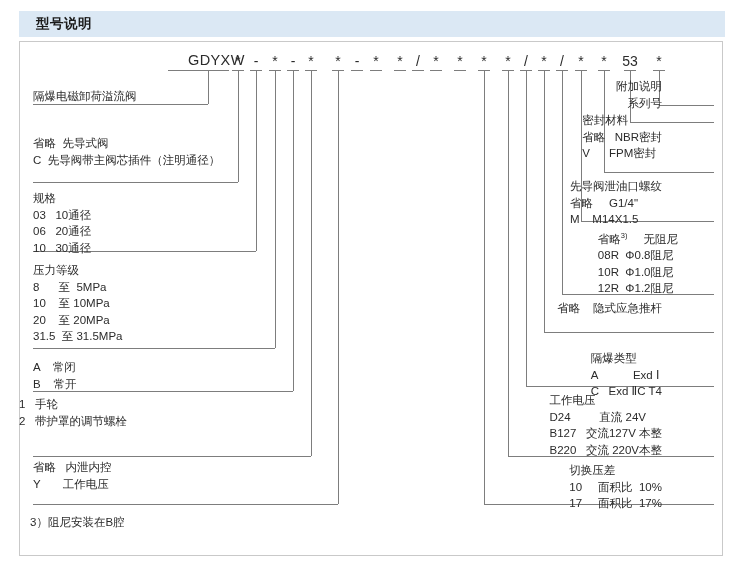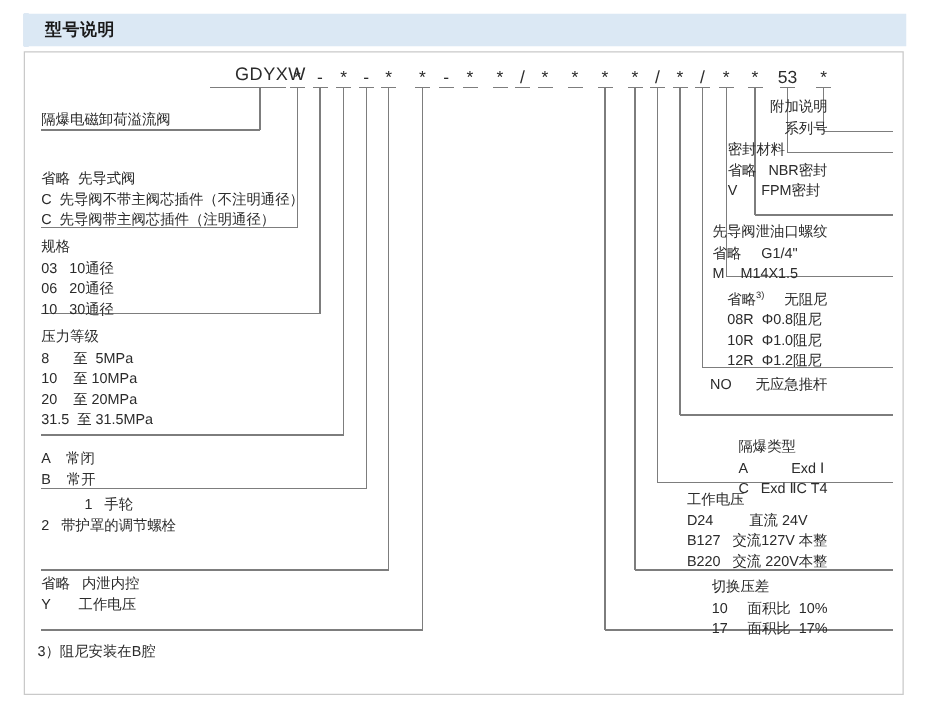--- a/index.html
+++ b/index.html
@@ -136,41 +136,40 @@
     <span class="code-name">GDYXW</span>
     <span id="code-tokens"><span class="code-token" style="left: 228px; width: 20px;">*</span><span class="code-token" style="left: 246px; width: 20px;">-</span><span class="code-token" style="left: 265px; width: 20px;">*</span><span class="code-token" style="left: 283px; width: 20px;">-</span><span class="code-token" style="left: 301px; width: 20px;">*</span><span class="code-token" style="left: 328px; width: 20px;">*</span><span class="code-token" style="left: 347px; width: 20px;">-</span><span class="code-token" style="left: 366px; width: 20px;">*</span><span class="code-token" style="left: 390px; width: 20px;">*</span><span class="code-token" style="left: 408px; width: 20px;">/</span><span class="code-token" style="left: 426px; width: 20px;">*</span><span class="code-token" style="left: 450px; width: 20px;">*</span><span class="code-token" style="left: 474px; width: 20px;">*</span><span class="code-token" style="left: 498px; width: 20px;">*</span><span class="code-token" style="left: 516px; width: 20px;">/</span><span class="code-token" style="left: 534px; width: 20px;">*</span><span class="code-token" style="left: 552px; width: 20px;">/</span><span class="code-token" style="left: 571px; width: 20px;">*</span><span class="code-token" style="left: 594px; width: 20px;">*</span><span class="code-token" style="left: 620px; width: 20px; font-size: 14px;">53</span><span class="code-token" style="left: 649px; width: 20px;">*</span></span>
   </div>
 
   <div id="left-col">
       <div class="tblock" style="left: 33px; top: 88px;">
         <div class="tline">隔爆电磁卸荷溢流阀</div>
       </div>
       <div class="tblock" style="left: 33px; top: 123px; margin-top: 12px;">
         <div class="tline">省略  先导式阀</div>
-        <div class="tline">C  先导阀不带主阀芯插件（不注明通径）</div>
         <div class="tline">C  先导阀带主阀芯插件（注明通径）</div>
       </div>
       <div class="tblock" style="left: 33px; top: 190px;">
         <div class="tline">规格</div>
         <div class="tline">03   10通径</div>
         <div class="tline">06   20通径</div>
         <div class="tline">10   30通径</div>
       </div>
       <div class="tblock" style="left: 33px; top: 262px;">
         <div class="tline">压力等级</div>
         <div class="tline">8      至  5MPa</div>
         <div class="tline">10    至 10MPa</div>
         <div class="tline">20    至 20MPa</div>
         <div class="tline">31.5  至 31.5MPa</div>
       </div>
       <div class="tblock" style="left: 33px; top: 359px;">
         <div class="tline">A    常闭</div>
         <div class="tline">B    常开</div>
       </div>
-      <div class="tblock" style="left: 33px; top: 396px; text-align: center;">
+      <div class="tblock" style="left: 19px; top: 396px;">
         <div class="tline">1   手轮</div>
         <div class="tline">2   带护罩的调节螺栓</div>
       </div>
       <div class="tblock" style="left: 33px; top: 459px;">
         <div class="tline">省略   内泄内控</div>
         <div class="tline">Y       工作电压</div>
       </div>
     </div>
 
   <div id="right-col">
@@ -183,28 +182,28 @@
       <div class="tblock right" style="right: 30px; top: 112px;">
         <div class="tline">密封材料</div>
         <div class="tline">省略   NBR密封</div>
         <div class="tline">V      FPM密封</div>
       </div>
       <div class="tblock right" style="right: 30px; top: 178px;">
         <div class="tline">先导阀泄油口螺纹</div>
         <div class="tline">省略     G1/4"</div>
         <div class="tline">M    M14X1.5</div>
       </div>
-      <div class="tblock right" style="right: 30px; top: 228px; margin-left: 24px;">
+      <div class="tblock right" style="right: 14px; top: 228px; margin-left: 24px;">
         <div class="tline">省略<span class="sup">3)</span>     无阻尼</div>
         <div class="tline">08R  Φ0.8阻尼</div>
         <div class="tline">10R  Φ1.0阻尼</div>
         <div class="tline">12R  Φ1.2阻尼</div>
       </div>
       <div class="tblock right" style="right: 30px; top: 300px;">
-        <div class="tline">NO      无应急推杆</div>
+        <div class="tline">省略    隐式应急推杆</div>
       </div>
       <div class="tblock right" style="right: 30px; top: 350px;">
         <div class="tline">隔爆类型</div>
         <div class="tline">A           Exd Ⅰ</div>
         <div class="tline">C   Exd ⅡC T4</div>
       </div>
       <div class="tblock right" style="right: 30px; top: 392px; margin-left: 44px;">
         <div class="tline">工作电压</div>
         <div class="tline">D24         直流 24V</div>
         <div class="tline">B127   交流127V 本整</div>

